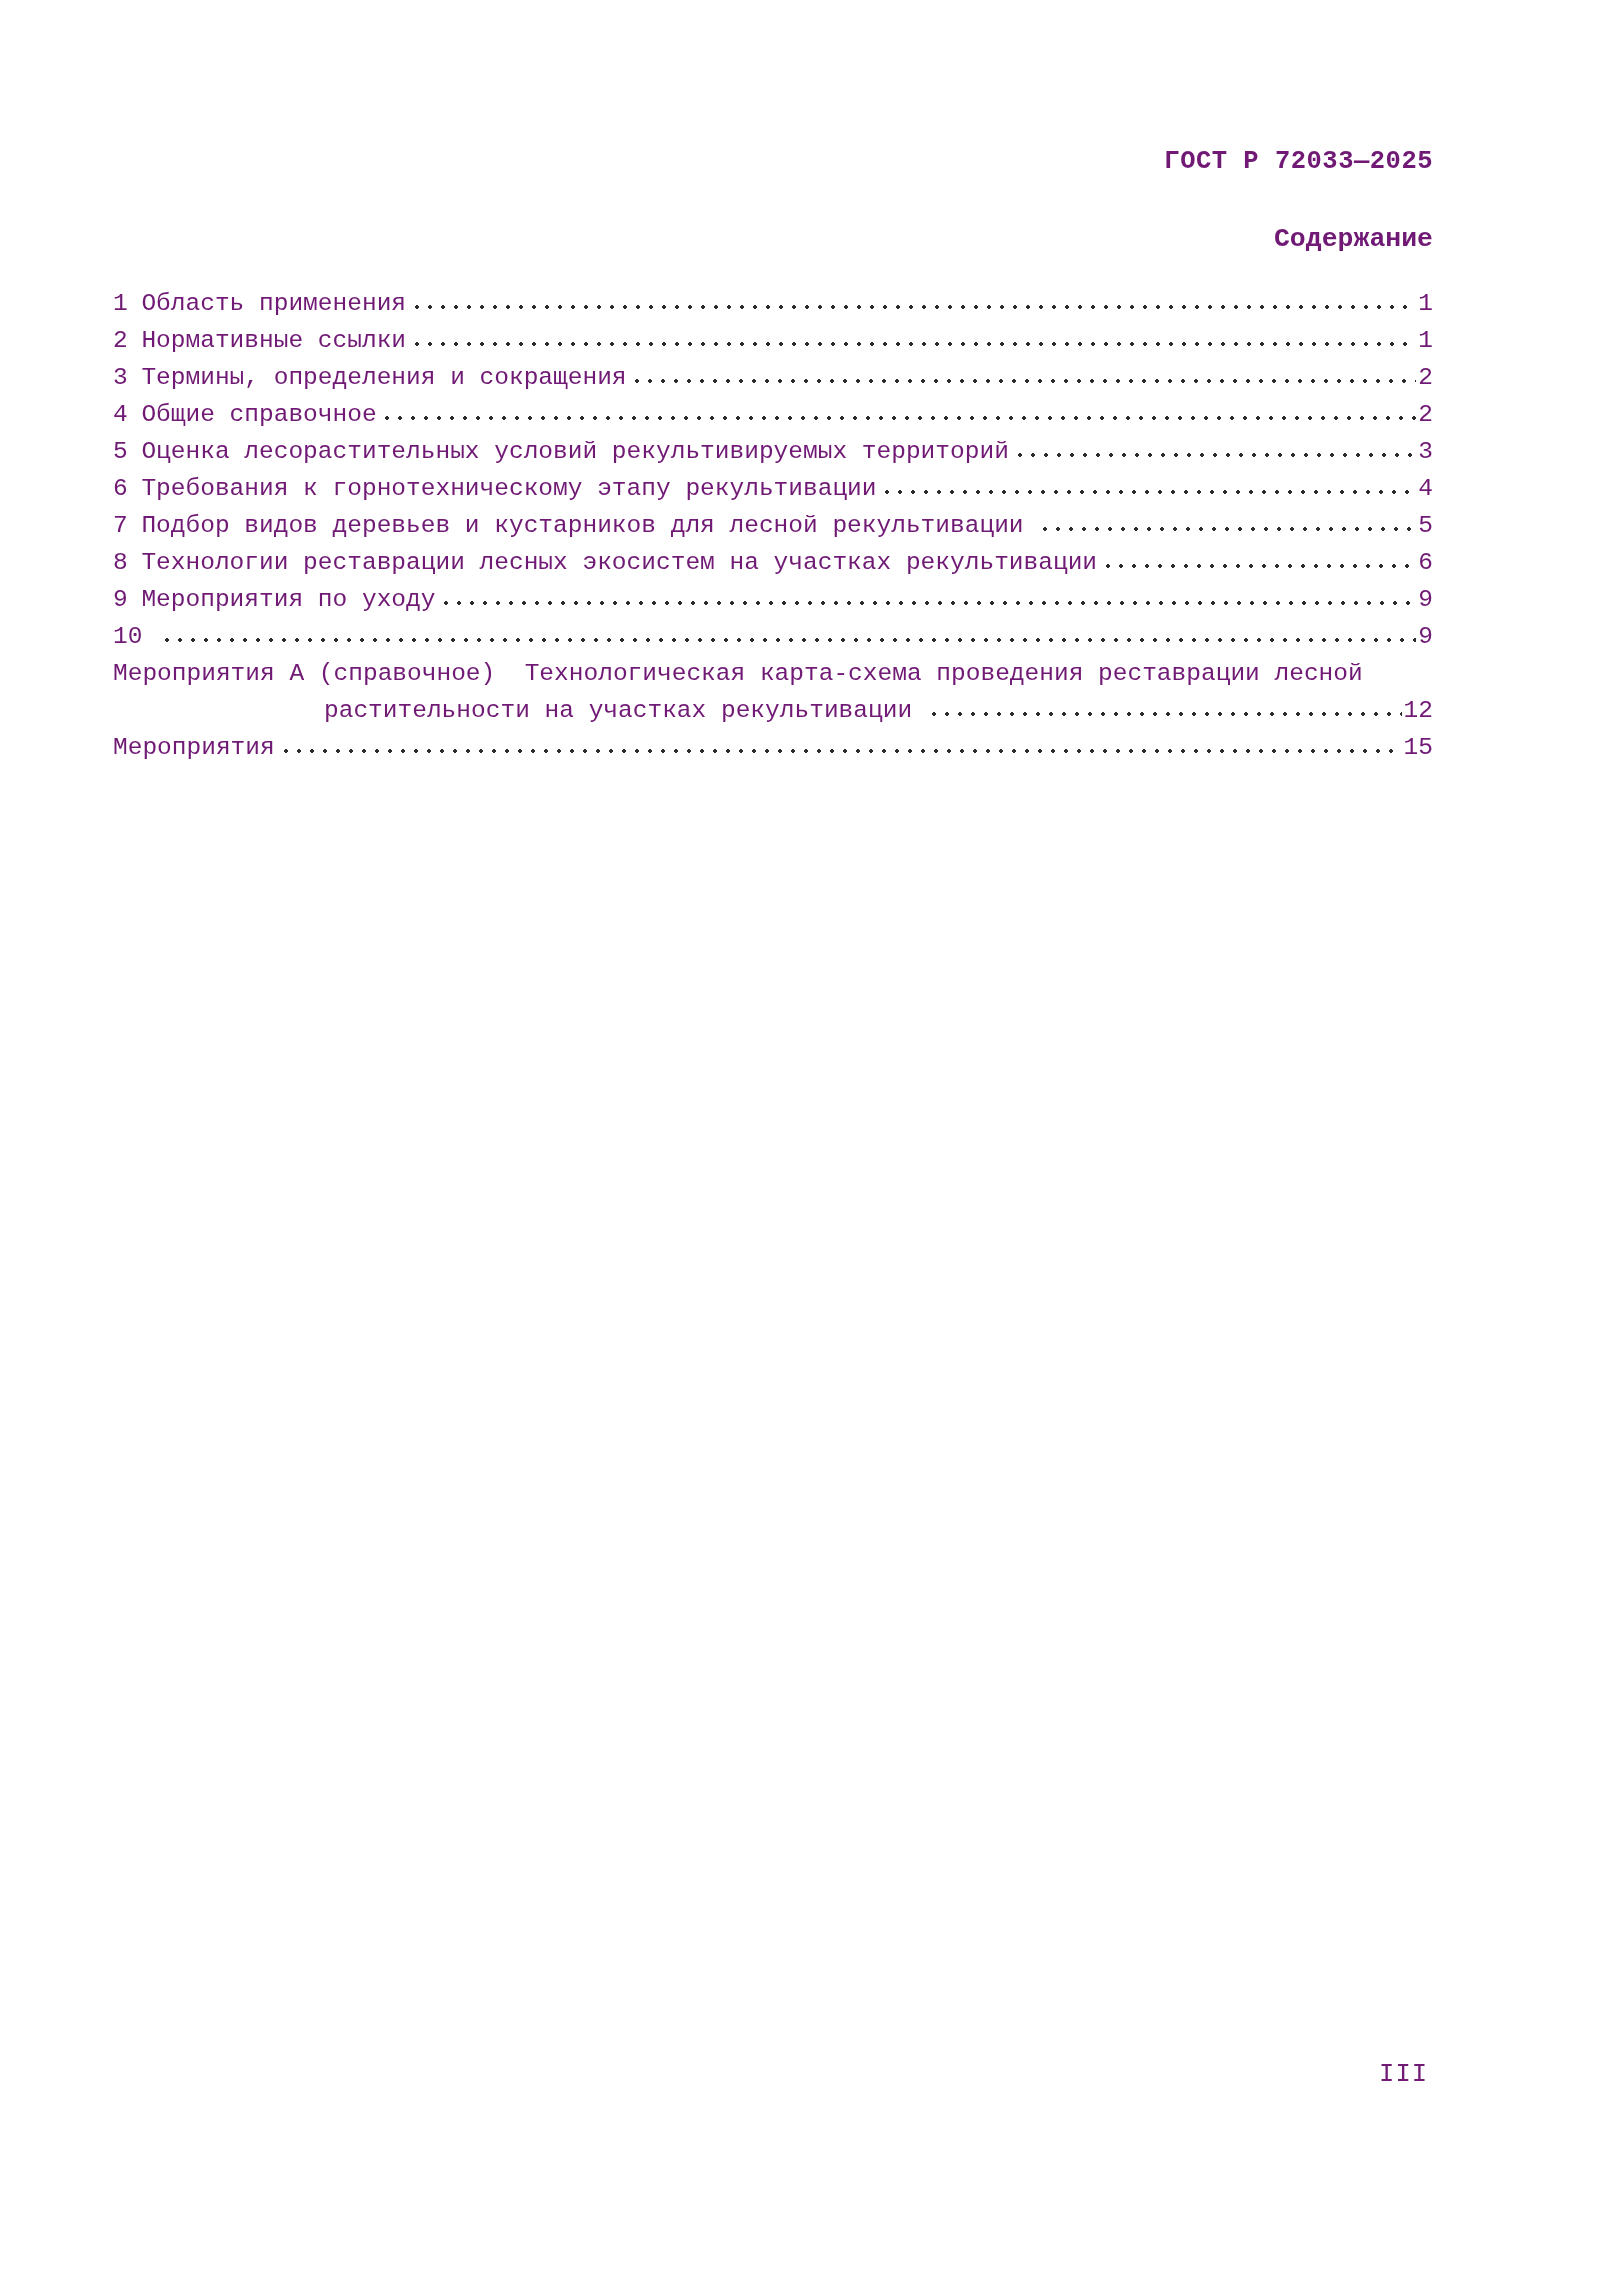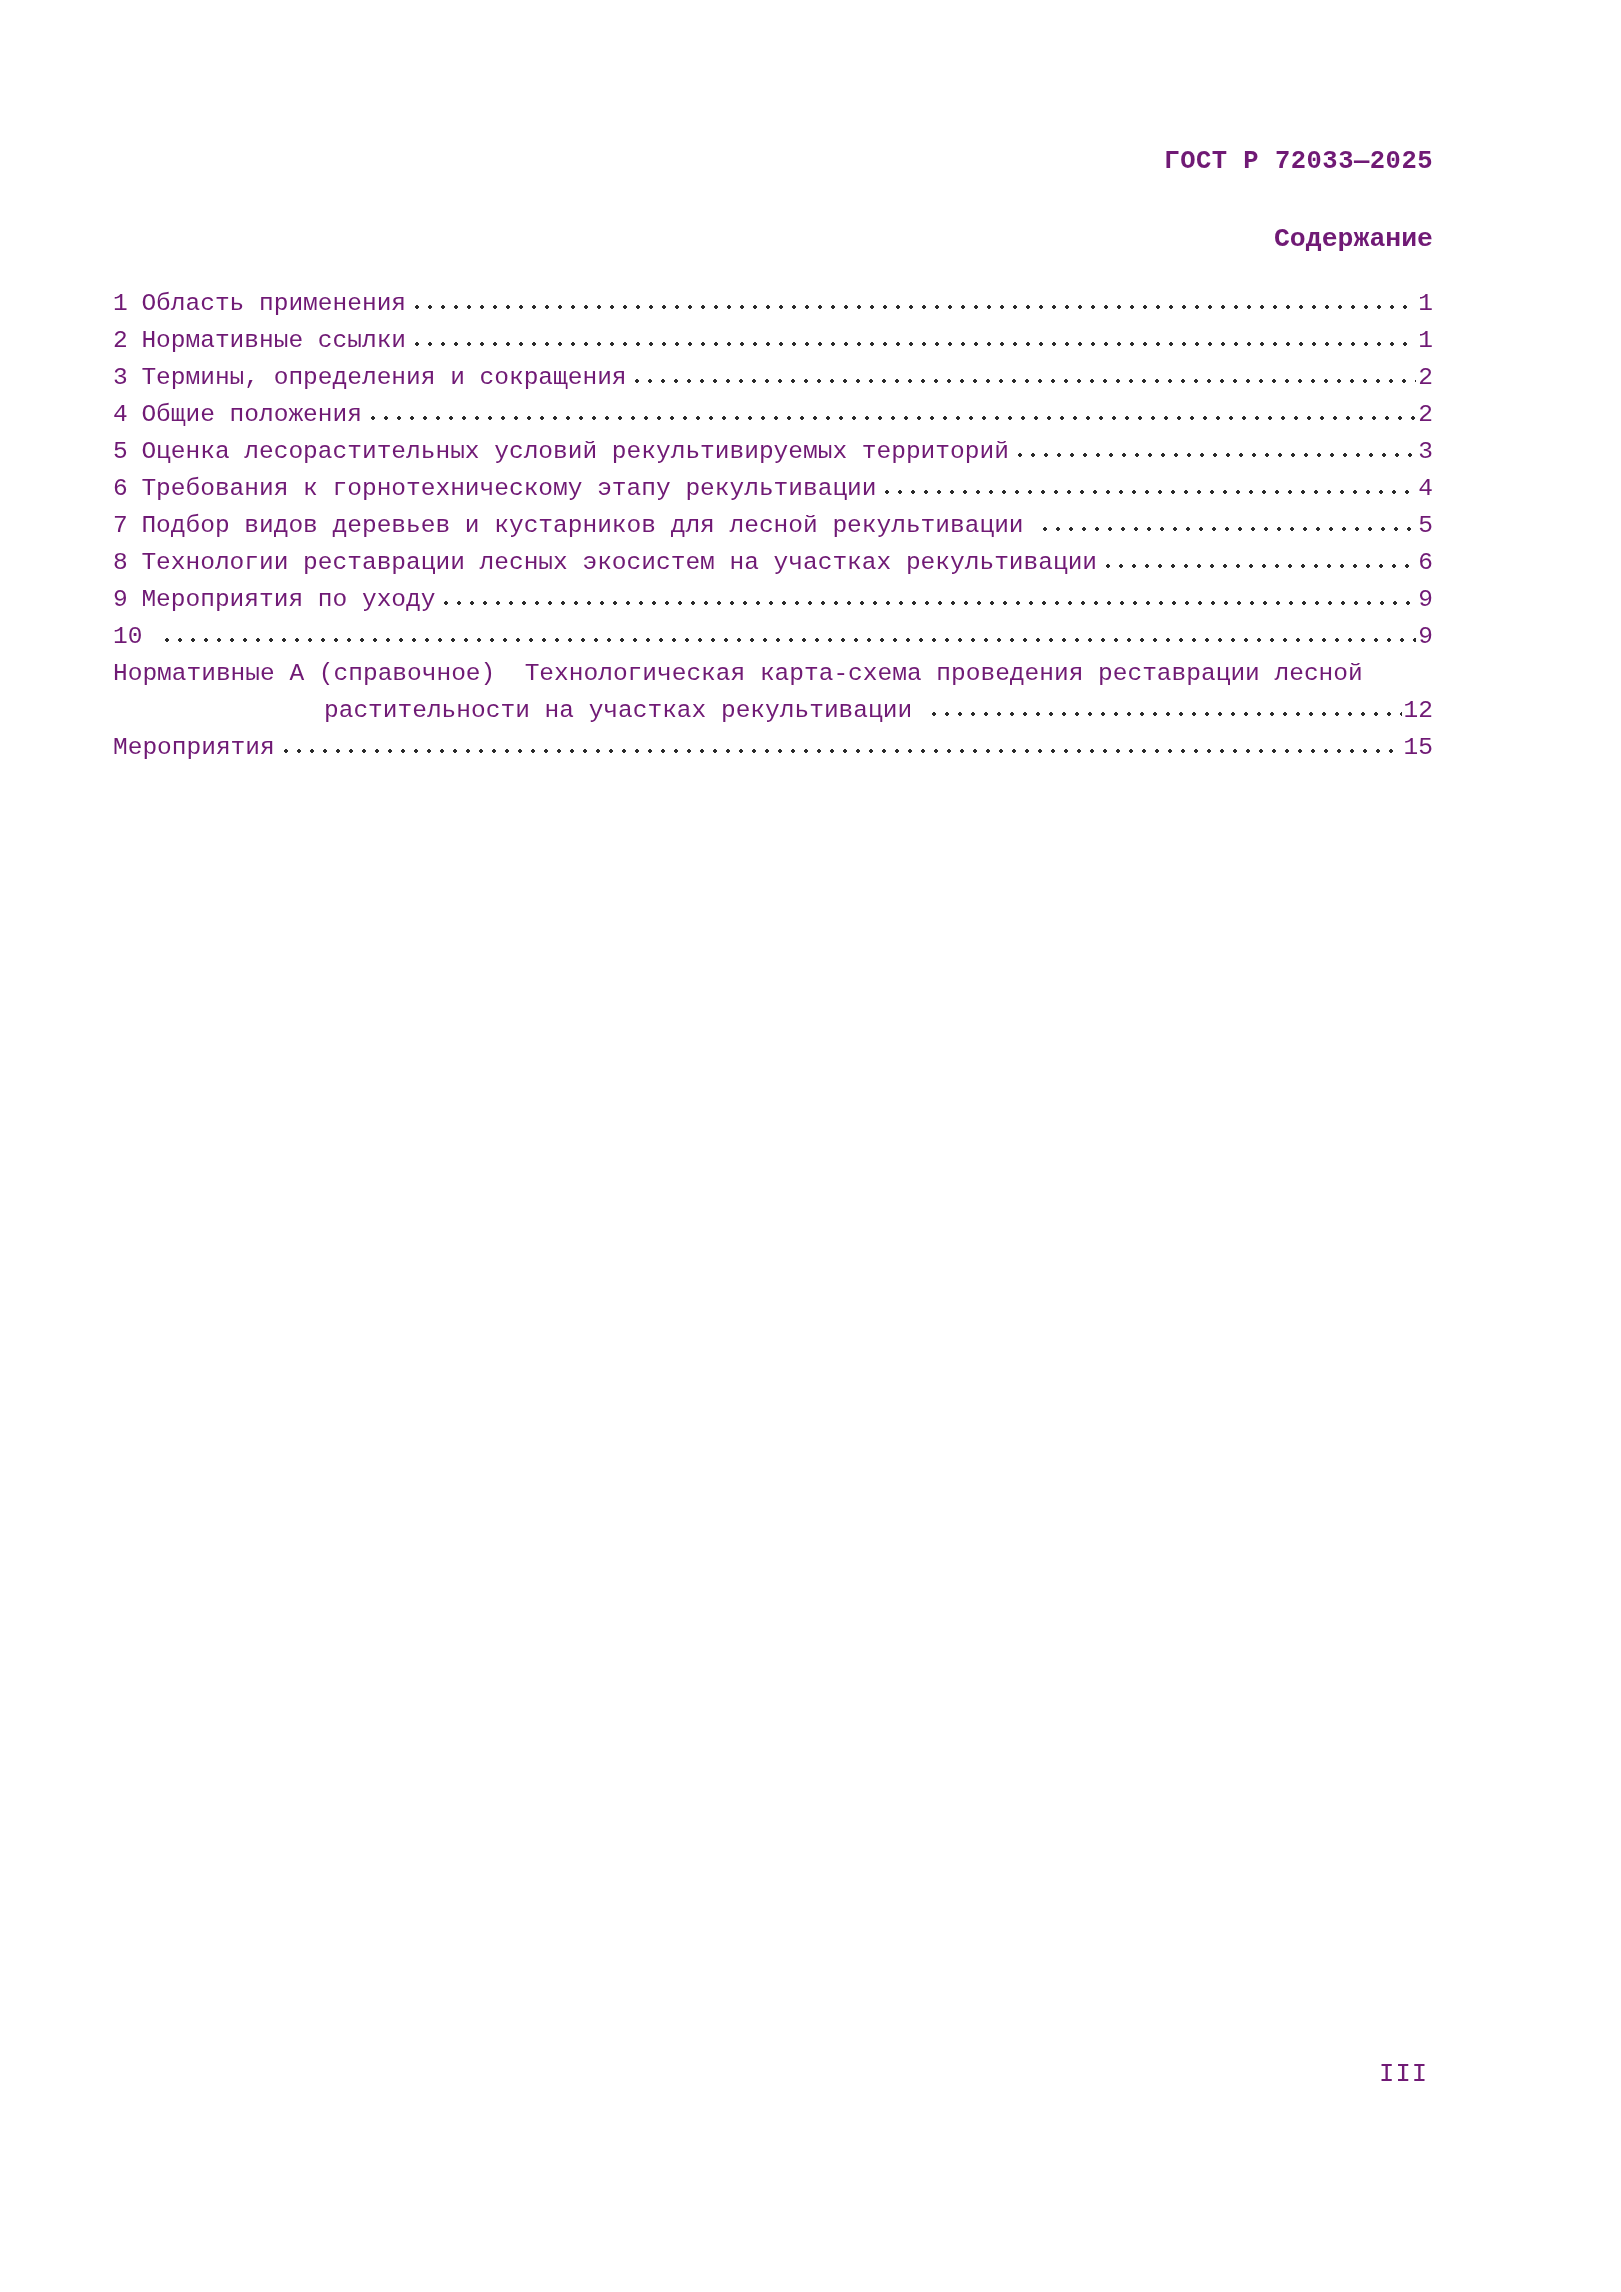--- a/index.html
+++ b/index.html
@@ -114,21 +114,21 @@
       <span class="pagenum">1</span>
     </div>
       <div class="toc-row">
       <span class="num">3</span>
       <span class="label">Термины, определения и сокращения</span>
       <span class="leader"></span>
       <span class="pagenum">2</span>
     </div>
       <div class="toc-row">
       <span class="num">4</span>
-      <span class="label">Общие положения</span>
+      <span class="label">Общие справочное</span>
       <span class="leader"></span>
       <span class="pagenum">2</span>
     </div>
       <div class="toc-row">
       <span class="num">5</span>
       <span class="label">Оценка лесорастительных условий рекультивируемых территорий</span>
       <span class="leader"></span>
       <span class="pagenum">3</span>
     </div>
       <div class="toc-row">
@@ -155,21 +155,21 @@
       <span class="leader"></span>
       <span class="pagenum">9</span>
     </div>
       <div class="toc-row">
       <span class="num">10</span>
       <span class="leader"></span>
       <span class="pagenum">9</span>
     </div>
       <div class="toc-row">
       
-      <span class="label">Нормативные А (справочное)  Технологическая карта-схема проведения реставрации лесной</span>
+      <span class="label">Мероприятия А (справочное)  Технологическая карта-схема проведения реставрации лесной</span>
       
       
     </div>
       <div class="toc-row indent wide-gap">
       
       <span class="label">растительности на участках рекультивации</span>
       <span class="leader"></span>
       <span class="pagenum">12</span>
     </div>
       <div class="toc-row">

